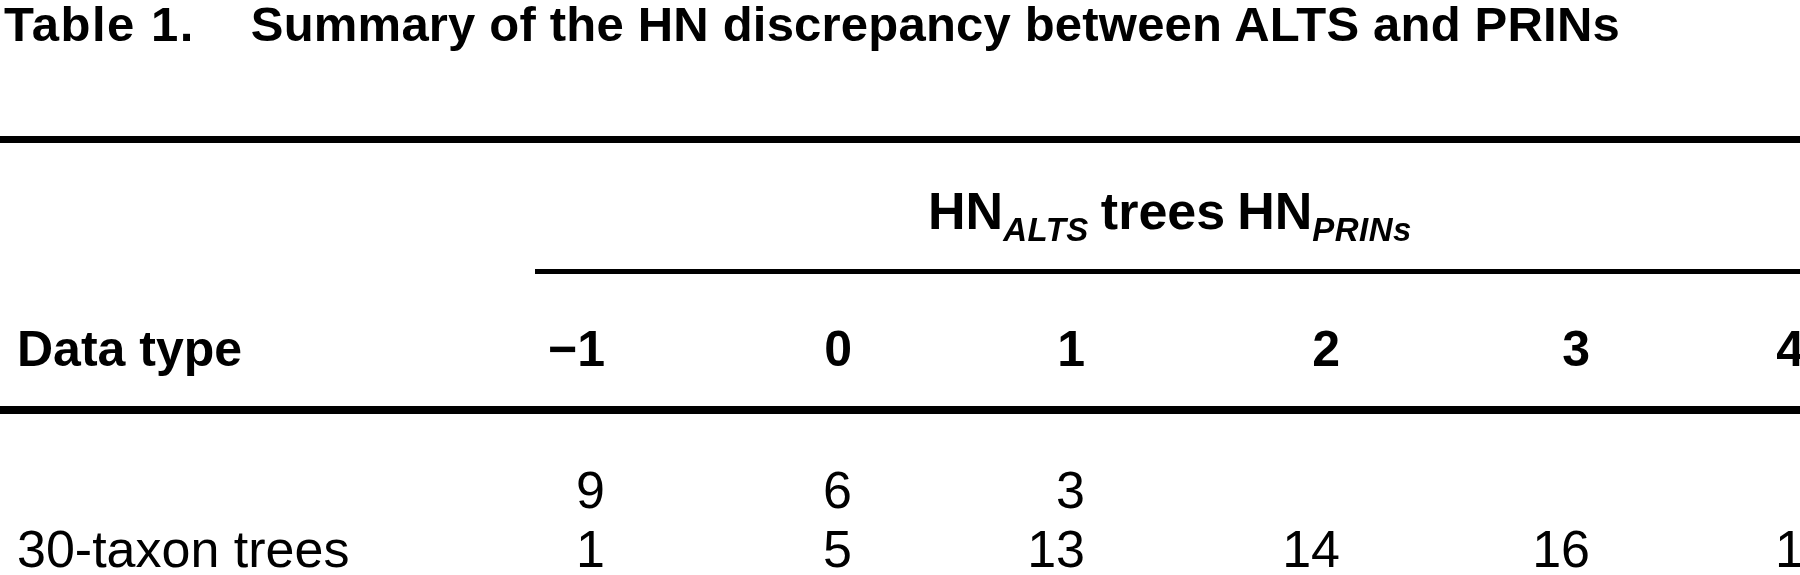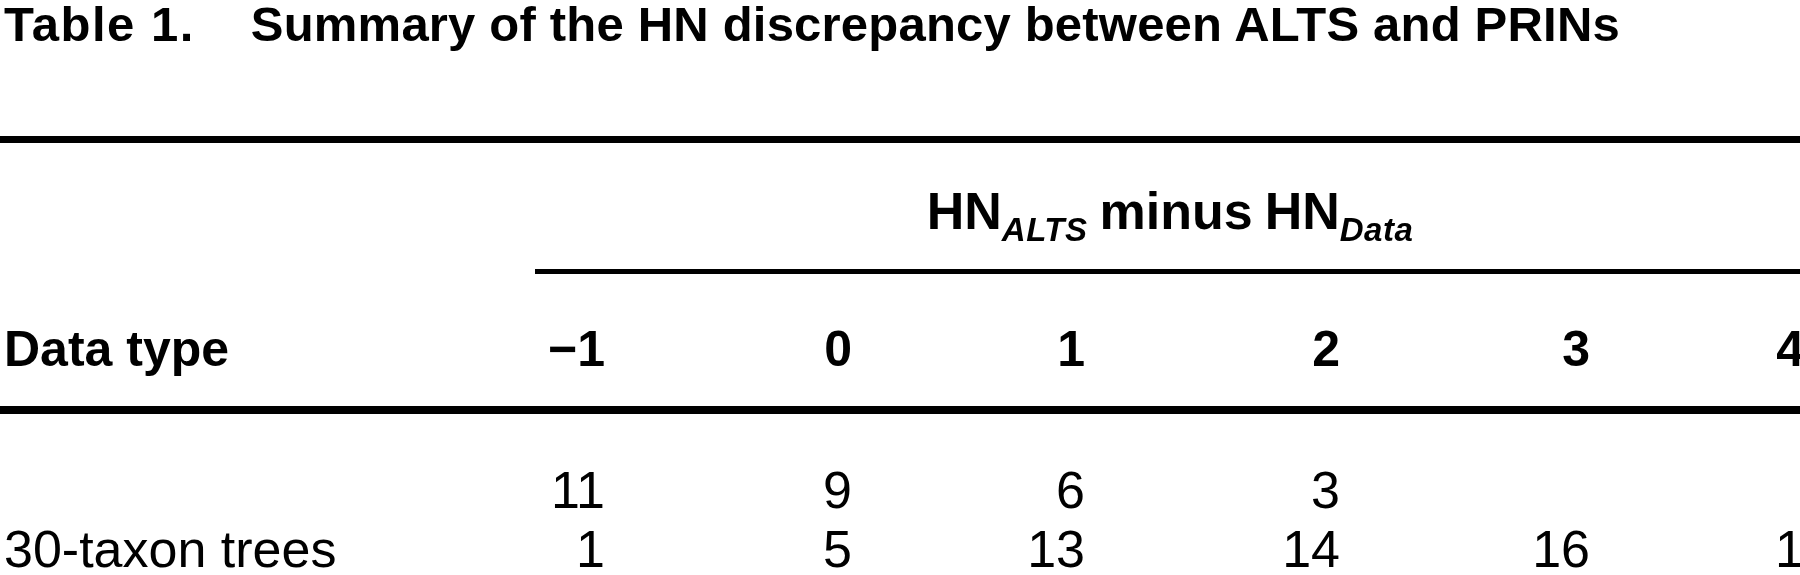--- a/index.html
+++ b/index.html
@@ -58,21 +58,21 @@
   .span-header .mid { margin: 0 12px; }
   .grid {
     position: absolute;
     left: 0;
     display: grid;
     grid-template-columns: 352px 253px 247px 233px 255px 250px 214px;
     width: 1804px;
     line-height: 56px;
   }
   .grid .num { text-align: right; }
-  .grid .label { text-align: left; padding-left: 4px; }
+  .grid .label { text-align: left; padding-left: 17px; }
   .header-row {
     top: 321px;
     font-weight: bold;
     font-size: 50px;
   }
   .data-row {
     font-weight: normal;
     font-size: 52px;
   }
   .row1 { top: 462px; }
@@ -80,39 +80,38 @@
 </style>
 </head>
 <body>
 
 <div class="caption">
   <div class="cap-line"><span class="cap-label">Table 1.</span><span>Summary of the HN discrepancy between ALTS and PRINs</span></div>
 </div>
 
 <div class="rule rule-top"></div>
 
-<div class="span-header"><span>HN</span><span class="sub">ALTS</span><span class="mid">minus</span><span>HN</span><span class="sub">Data</span></div>
+<div class="span-header"><span>HN</span><span class="sub">ALTS</span><span class="mid">trees</span><span>HN</span><span class="sub">PRINs</span></div>
 
 <div class="rule rule-span"></div>
 
 <div class="grid header-row">
   <div class="label">Data type</div>
   <div class="num">−1</div>
   <div class="num">0</div>
   <div class="num">1</div>
   <div class="num">2</div>
   <div class="num">3</div>
   <div class="num">4</div>
 </div>
 
 <div class="rule rule-mid"></div>
 
 <div class="grid data-row row1">
   <div class="num"></div>
-  <div class="num">11</div>
   <div class="num">9</div>
   <div class="num">6</div>
   <div class="num">3</div>
 </div>
 
 <div class="grid data-row row2">
   <div class="label">30-taxon trees</div>
   <div class="num">1</div>
   <div class="num">5</div>
   <div class="num">13</div>

